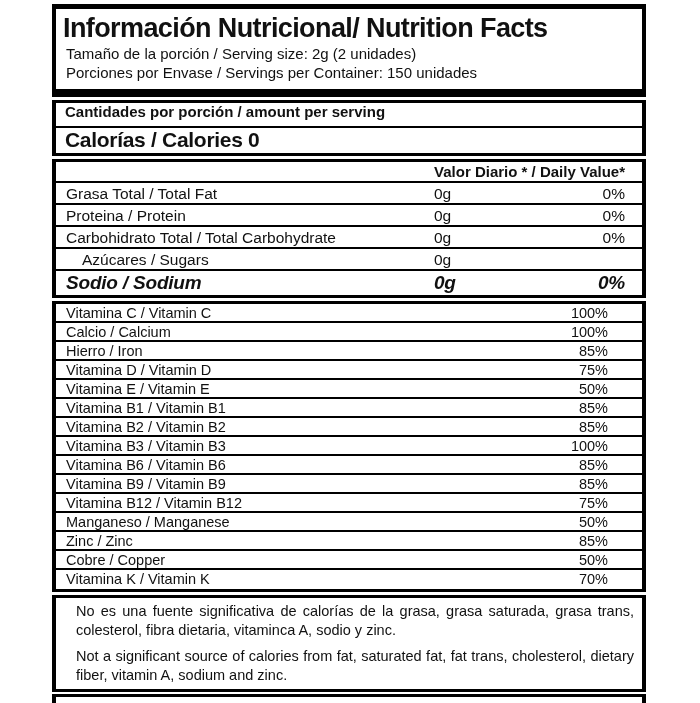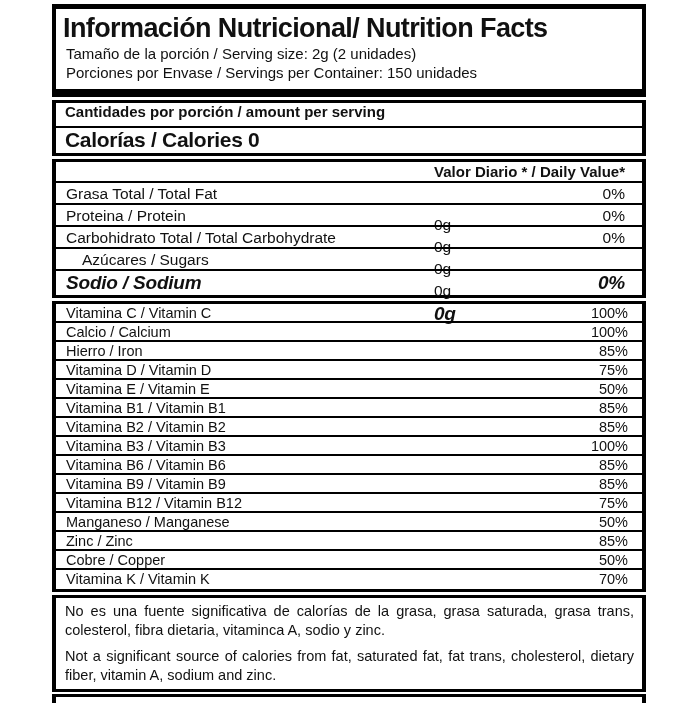--- a/index.html
+++ b/index.html
@@ -60,35 +60,35 @@
   }
   .nrow {
     position: relative;
     height: 22px; line-height: 21px;
     font-size: 15.5px;
     border-bottom: 2px solid #000;
   }
   .nrow:last-child { border-bottom: none; }
   .nrow .n-name { padding-left: 10px; }
   .nrow.indent .n-name { padding-left: 26px; }
-  .nrow .n-amt { position: absolute; left: 378px; top: 0; margin-top: 31px; }
+  .nrow .n-amt { position: absolute; left: 378px; top: 0; }
   .nrow .n-dv { position: absolute; right: 17px; top: 0; }
   .nrow.bold { font-weight: bold; font-size: 19px; height: 24px; line-height: 23px; letter-spacing: -0.2px; font-style: italic; }
   
   .vrow {
     position: relative;
     height: 19px; line-height: 18px;
     font-size: 14.5px;
     border-bottom: 2px solid #000;
   }
   .vrow:last-child { border-bottom: none; }
   .vrow .v-name { padding-left: 10px; }
-  .vrow .v-dv { position: absolute; right: 14px; top: 0; }
-  
-  .box-footnotes { padding: 4px 8px 5px 9px; margin-bottom: 2px; }
+  .vrow .v-dv { position: absolute; right: 34px; top: 0; }
+  
+  .box-footnotes { padding: 4px 8px 5px 20px; margin-bottom: 2px; }
   .footnote {
     font-size: 14.5px;
     line-height: 18.5px;
     text-align: justify;
   }
   .footnote + .footnote { margin-top: 8px; }
   .box-dvnotes { padding: 3px 8px 3px 9px; margin-bottom: 0; }
   .dv-note { font-size: 14.5px; line-height: 20px; }
 </style>
 </head>

